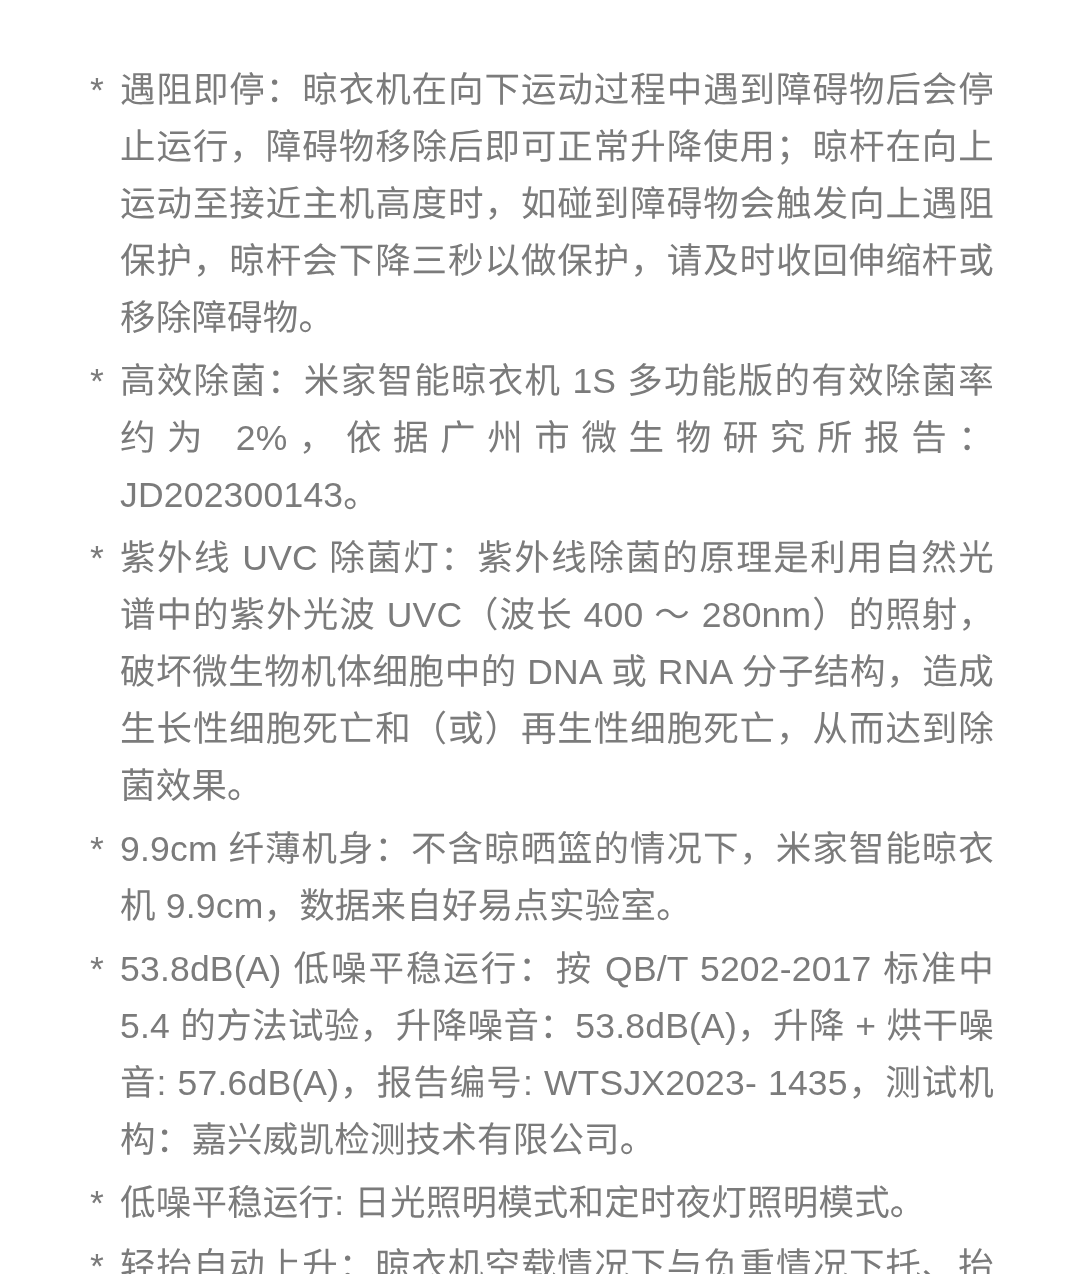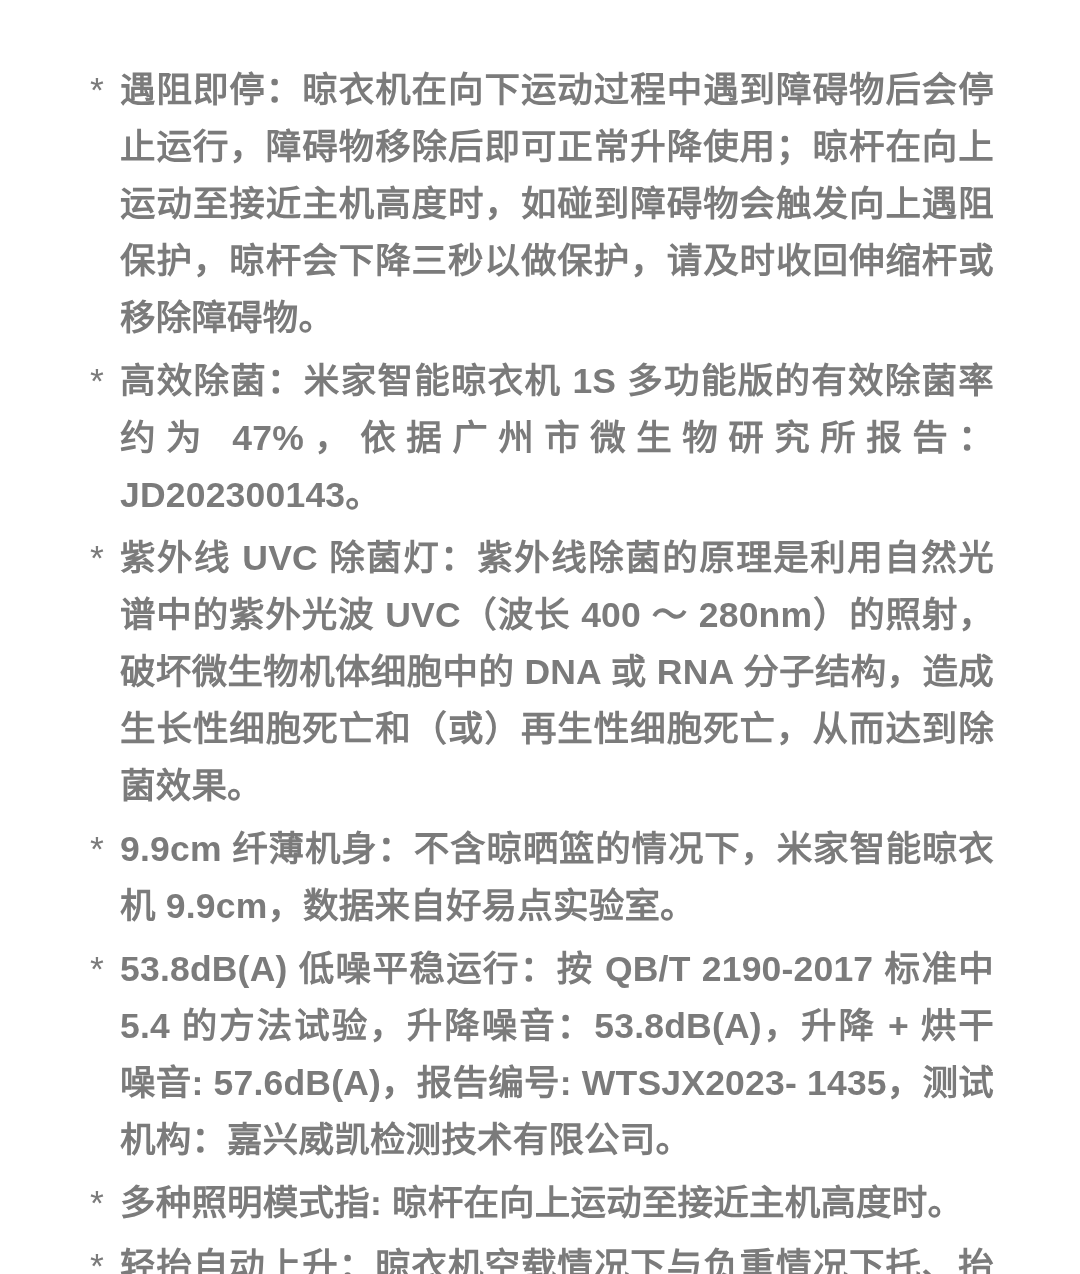--- a/index.html
+++ b/index.html
@@ -40,57 +40,56 @@
   .bullet {
     position: absolute;
     left: 0;
     top: 0;
     font-size: 35.5px;
     line-height: 57px;
     color: #7b7b7b;
   }
   .spec-text {
     display: block;
-    font-weight: bold;
   }
 </style>
 </head>
 <body>
 
 <div class="page">
   <ul class="spec-list">
 
     <li class="spec-item">
       <span class="bullet">*</span>
       <span class="spec-text">遇阻即停：晾衣机在向下运动过程中遇到障碍物后会停止运行，障碍物移除后即可正常升降使用；晾杆在向上运动至接近主机高度时，如碰到障碍物会触发向上遇阻保护，晾杆会下降三秒以做保护，请及时收回伸缩杆或移除障碍物。</span>
     </li>
 
     <li class="spec-item">
       <span class="bullet">*</span>
-      <span class="spec-text">高效除菌：米家智能晾衣机 1S 多功能版的有效除菌率约为 47%，依据广州市微生物研究所报告：JD202300143。</span>
+      <span class="spec-text">高效除菌：米家智能晾衣机 1S 多功能版的有效除菌率约为 2%，依据广州市微生物研究所报告：JD202300143。</span>
     </li>
 
     <li class="spec-item">
       <span class="bullet">*</span>
       <span class="spec-text">紫外线 UVC 除菌灯：紫外线除菌的原理是利用自然光谱中的紫外光波 UVC（波长 400 ～ 280nm）的照射，破坏微生物机体细胞中的 DNA 或 RNA 分子结构，造成生长性细胞死亡和（或）再生性细胞死亡，从而达到除菌效果。</span>
     </li>
 
     <li class="spec-item">
       <span class="bullet">*</span>
       <span class="spec-text">9.9cm 纤薄机身：不含晾晒篮的情况下，米家智能晾衣机 9.9cm，数据来自好易点实验室。</span>
     </li>
 
     <li class="spec-item">
       <span class="bullet">*</span>
-      <span class="spec-text">53.8dB(A) 低噪平稳运行：按 QB/T 2190-2017 标准中 5.4 的方法试验，升降噪音：53.8dB(A)，升降 + 烘干噪音: 57.6dB(A)，报告编号: WTSJX2023- 1435，测试机构：嘉兴威凯检测技术有限公司。</span>
+      <span class="spec-text">53.8dB(A) 低噪平稳运行：按 QB/T 5202-2017 标准中 5.4 的方法试验，升降噪音：53.8dB(A)，升降 + 烘干噪音: 57.6dB(A)，报告编号: WTSJX2023- 1435，测试机构：嘉兴威凯检测技术有限公司。</span>
     </li>
 
     <li class="spec-item">
       <span class="bullet">*</span>
-      <span class="spec-text">多种照明模式指: 晾杆在向上运动至接近主机高度时。</span>
+      <span class="spec-text">低噪平稳运行: 日光照明模式和定时夜灯照明模式。</span>
     </li>
 
     <li class="spec-item">
       <span class="bullet">*</span>
       <span class="spec-text">轻抬自动上升：晾衣机空载情况下与负重情况下托、抬力度不同，请根据负重情况调节托、抬手的力量，建议在晾衣杆左右两侧使用。</span>
     </li>
 
   </ul>
 </div>
 

